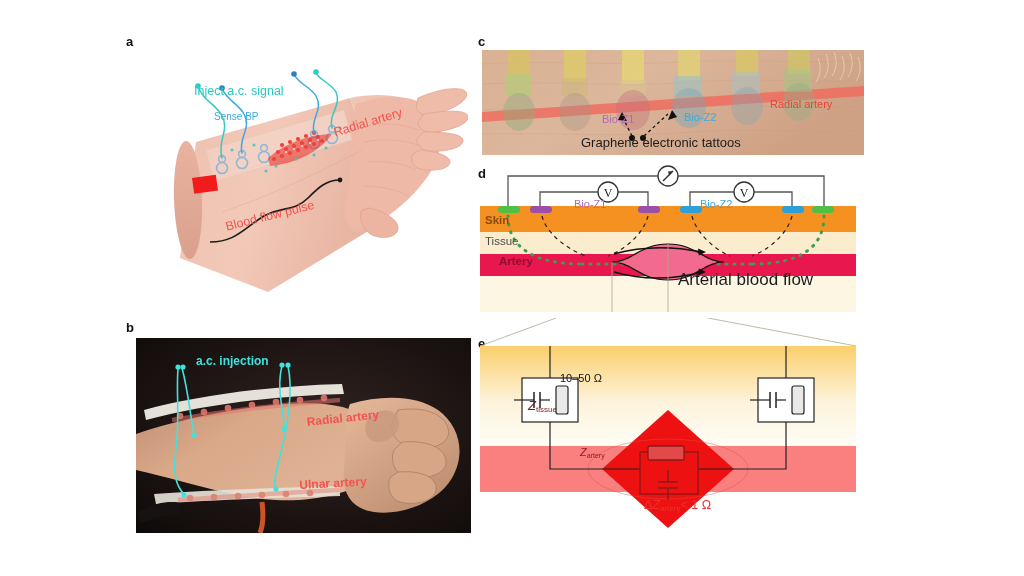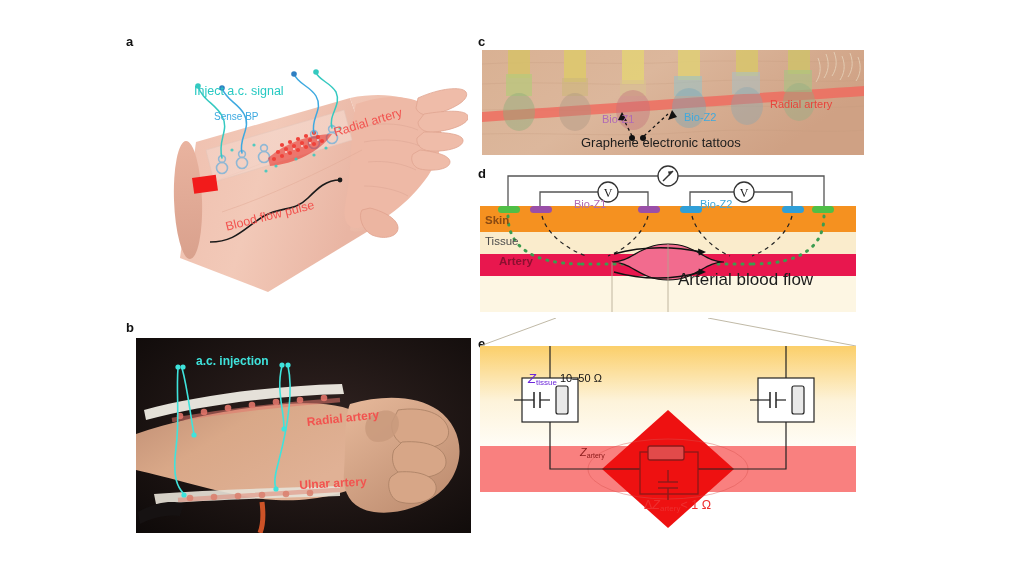--- a/index.html
+++ b/index.html
@@ -42,21 +42,21 @@
   #d-skin{left:13px;top:52px;color:#8a4a12;font-size:11.5px;font-weight:600;}
   #d-tissue{left:13px;top:73px;color:#4b4b4b;font-size:11.5px;}
   #d-artery{left:27px;top:93px;color:#8c1030;font-size:11.5px;font-weight:600;}
   #d-bioz1{left:102px;top:36px;color:#b06bb5;font-size:11px;}
   #d-bioz2{left:228px;top:36px;color:#3fa9dd;font-size:11px;}
   #d-flow{left:206px;top:108px;color:#1c1c1c;font-size:17px;}
 
   
   #panel-e{position:absolute;left:472px;top:318px;width:392px;height:240px;}
   .e-text{position:absolute;white-space:nowrap;}
-  #e-ztissue{left:56px;top:53px;color:#6d28d9;font-size:13px;font-style:italic;}
+  #e-ztissue{left:56px;top:80px;color:#7f1d1d;font-size:13px;font-style:italic;}
   #e-ztissue .sub{font-size:8px;font-style:normal;vertical-align:-2px;}
   #e-range{left:88px;top:54px;color:#111;font-size:11px;}
   #e-zartery{left:108px;top:128px;color:#8a1a1a;font-size:11px;font-style:italic;}
   #e-zartery .sub{font-size:7px;font-style:normal;vertical-align:-2px;}
   #e-delta{left:172px;top:180px;color:#ee2f2f;font-size:12.5px;}
   #e-delta .it{font-style:italic;}
   #e-delta .sub{font-size:8px;font-style:normal;vertical-align:-2px;}
 </style>
 </head>
 <body>

